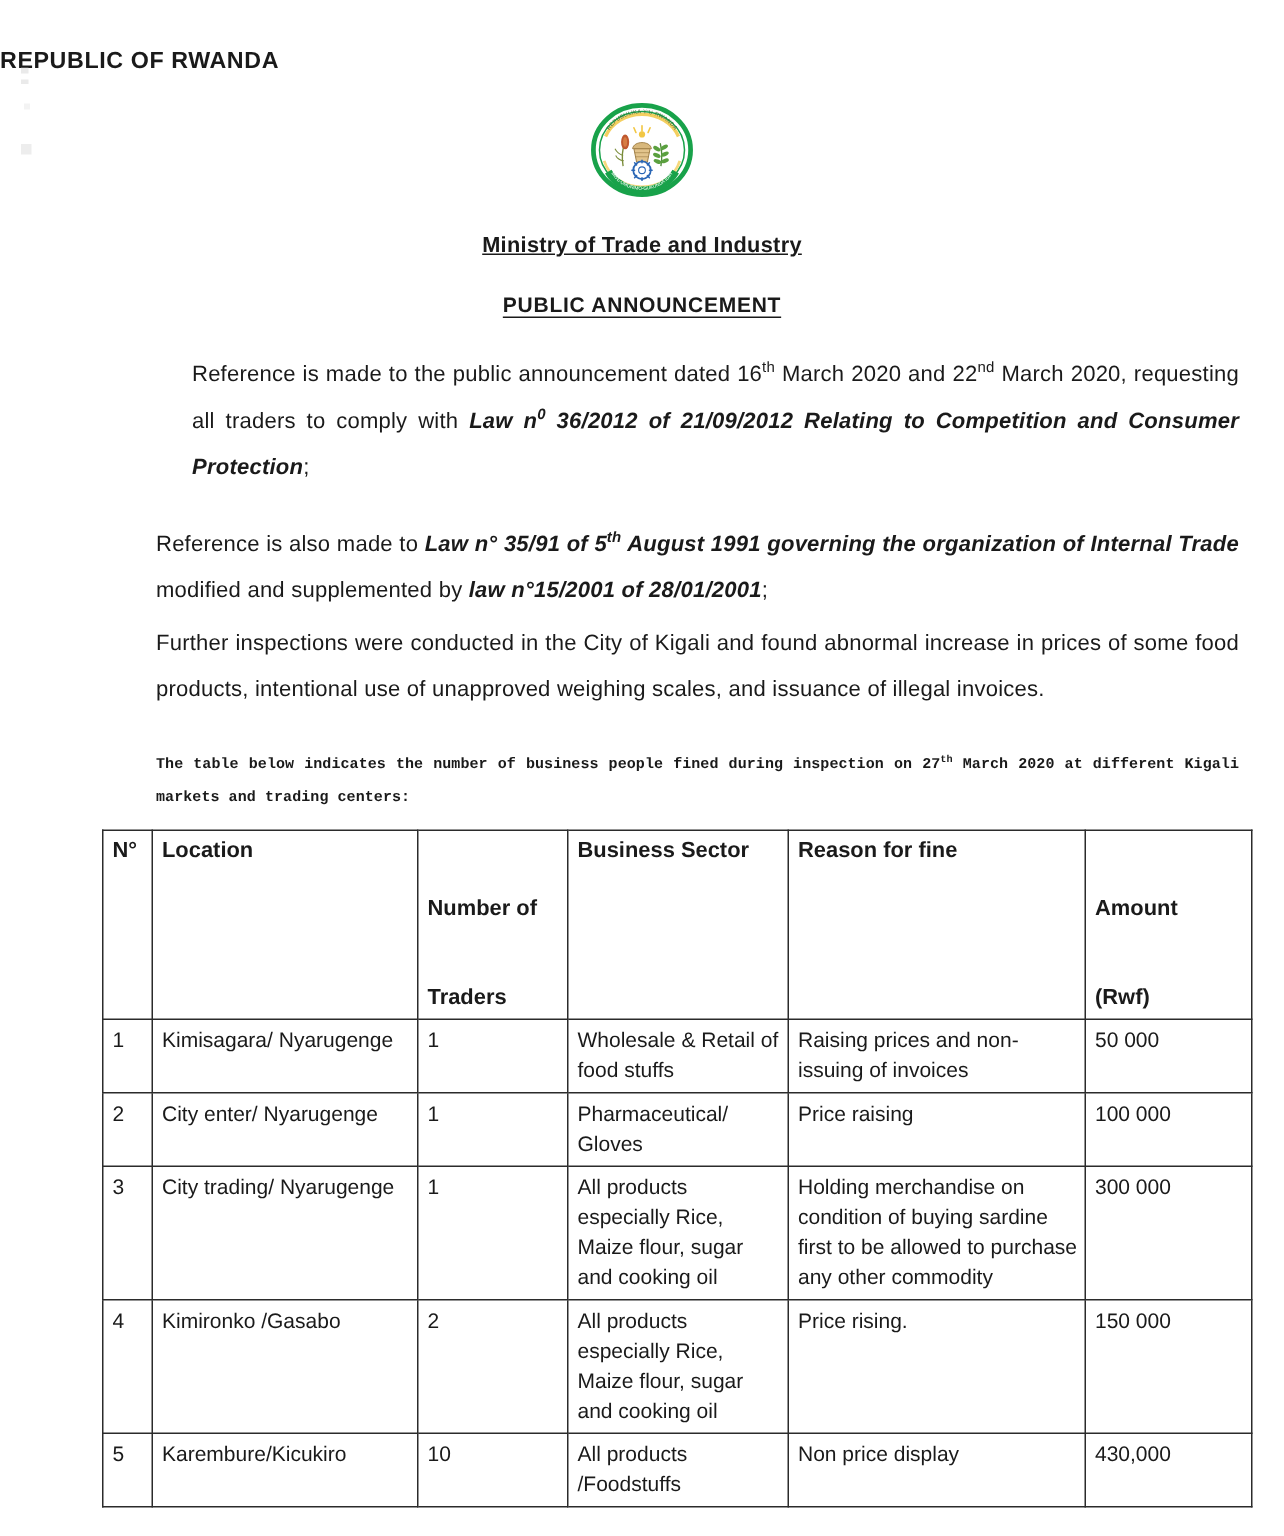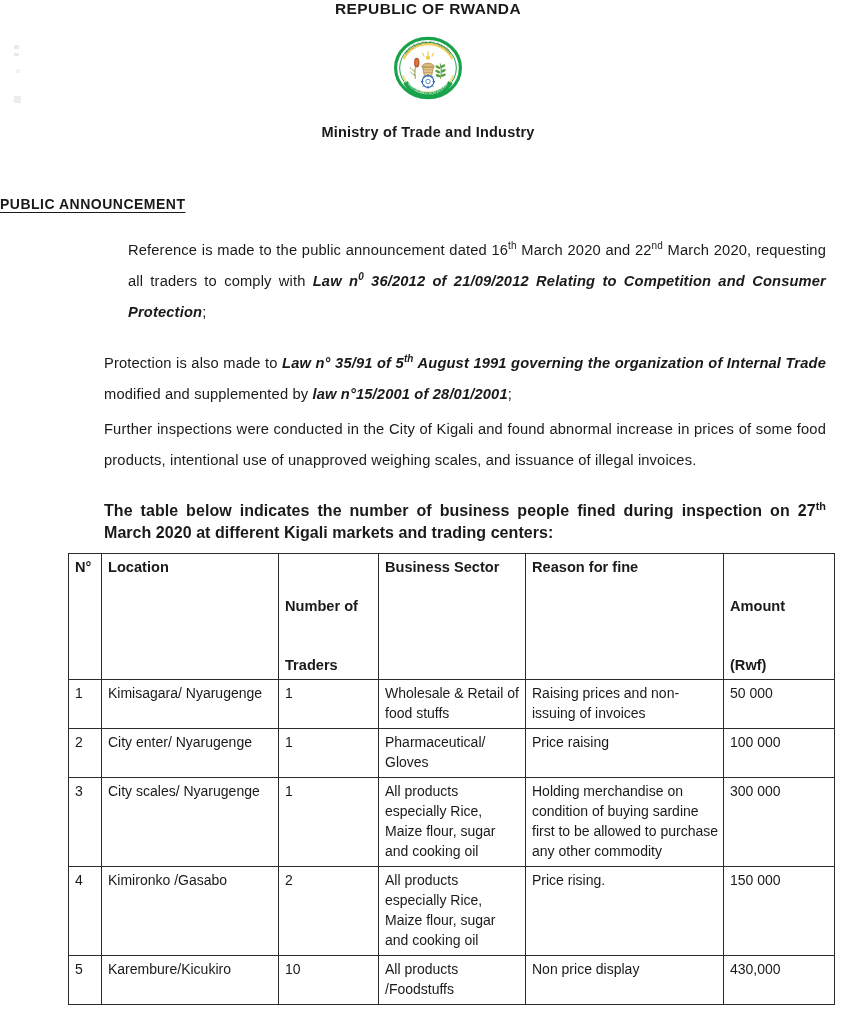--- a/index.html
+++ b/index.html
@@ -28,47 +28,48 @@
     position: absolute;
     background: #d8d8d8;
     opacity: .55;
   }
   .art-a { left: 14px; top: 45px;  width: 5px;  height: 4px; }
   .art-b { left: 14px; top: 53px;  width: 5px;  height: 3px; }
   .art-c { left: 16px; top: 69px;  width: 4px;  height: 4px; opacity:.3; }
   .art-d { left: 14px; top: 96px;  width: 7px;  height: 7px; opacity:.45; }
 
   .header-title {
-    text-align: center;
     font-weight: bold;
     font-size: 15.5px;
     letter-spacing: .4px;
+    padding-top: 32px;
   }
 
   .emblem-wrap {
     display: flex;
     justify-content: center;
     margin-top: 14px;
   }
   .emblem {
     width: 92px;
     height: 72px;
   }
 
   .ministry {
     text-align: center;
     font-weight: bold;
     font-size: 14.5px;
     margin-top: 20px;
     letter-spacing: .2px;
+    text-decoration: underline;
   }
 
   .announce-wrap {
-    text-align: left;
-    margin-top: 55px;
+    text-align: center;
+    margin-top: 23px;
   }
   .announce {
     font-weight: bold;
     font-size: 14px;
     text-decoration: underline;
     text-underline-offset: 3px;
     letter-spacing: .5px;
   }
 
   .body-wrap {
@@ -84,26 +85,27 @@
     letter-spacing: .15px;
   }
   p.p1 { margin-top: 22px; margin-left: 24px; }
   p.p2 { margin-top: 20px; }
   p.p3 { margin-top: 4px; }
 
   .bi { font-weight: bold; font-style: italic; }
   sup { font-size: .68em; vertical-align: super; line-height: 0; }
 
   p.lead {
-    font-size: 16px;
+    font-size: 10px;
     font-weight: bold;
     line-height: 22px;
     margin: 24px 0 0 0;
     text-align: justify;
     letter-spacing: .05px;
+    font-family: Liberation Mono, monospace;
   }
 
   
   .tbl-wrap {
     margin: 9px 0 0 68px;
     width: 766px;
   }
   table.fines {
     border-collapse: collapse;
     width: 100%;
@@ -223,21 +225,21 @@
   <div class="ministry">Ministry of Trade and Industry</div>
 
   <div class="announce-wrap">
     <span class="announce">PUBLIC ANNOUNCEMENT</span>
   </div>
 
   <div class="body-wrap">
 
     <p class="para p1"><span>Reference is made to the public announcement dated 16</span><sup>th</sup><span> March 2020 and 22</span><sup>nd</sup><span> March 2020, requesting all  traders to comply with </span><span class="bi">Law n</span><sup class="bi">0</sup><span class="bi"> 36/2012 of 21/09/2012 Relating to Competition and Consumer Protection</span><span>;</span></p>
 
-    <p class="para p2"><span>Protection is also made to </span><span class="bi">Law n° 35/91 of 5</span><sup class="bi">th</sup><span class="bi"> August 1991 governing the organization of Internal Trade</span><span> modified and supplemented by </span><span class="bi">law n°15/2001 of 28/01/2001</span><span>;</span></p>
+    <p class="para p2"><span>Reference is also made to </span><span class="bi">Law n° 35/91 of 5</span><sup class="bi">th</sup><span class="bi"> August 1991 governing the organization of Internal Trade</span><span> modified and supplemented by </span><span class="bi">law n°15/2001 of 28/01/2001</span><span>;</span></p>
 
     <p class="para p3">Further inspections were conducted in the City of Kigali and found abnormal increase in prices of some food products, intentional use of unapproved weighing scales, and issuance of illegal invoices.</p>
 
     <p class="lead"><span>The table below indicates the number of business people fined during inspection on 27</span><sup>th</sup><span> March 2020 at different Kigali markets and trading centers:</span></p>
 
   </div>
 
   <div class="tbl-wrap">
     <table class="fines">
       <colgroup>
@@ -276,21 +278,21 @@
         <tr>
           <td class="row-no">2</td>
           <td>City enter/ Nyarugenge</td>
           <td>1</td>
           <td>Pharmaceutical/ Gloves</td>
           <td>Price raising</td>
           <td>100 000</td>
         </tr>
         <tr>
           <td class="row-no">3</td>
-          <td>City scales/ Nyarugenge</td>
+          <td>City trading/ Nyarugenge</td>
           <td>1</td>
           <td class="justify">All products especially Rice, Maize flour, sugar and cooking oil</td>
           <td class="justify">Holding merchandise on condition of buying sardine first to be allowed to purchase any other commodity</td>
           <td>300 000</td>
         </tr>
         <tr>
           <td class="row-no">4</td>
           <td>Kimironko /Gasabo</td>
           <td>2</td>
           <td class="justify">All products especially Rice, Maize flour, sugar and cooking oil</td>

